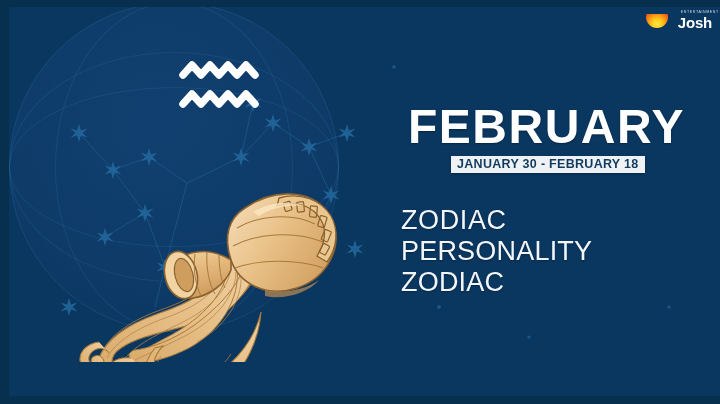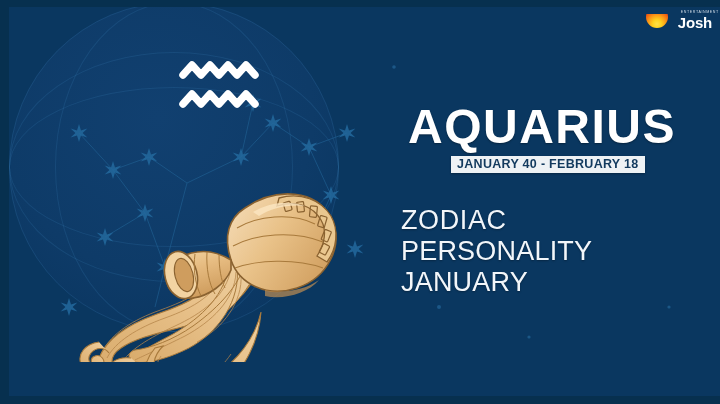--- a/index.html
+++ b/index.html
@@ -324,27 +324,27 @@
             <rect x="252" y="102" width="7" height="10" rx="1" transform="rotate(28 255 107)"></rect>
           </g>
         </g>
 
         <path d="M184,70 C200,60 222,58 236,64 C220,62 202,66 190,74 Z" fill="#fbe6c2" opacity="0.8"></path>
 
         <path d="M196,148 C214,152 236,148 250,138 C238,152 214,158 196,154 Z" fill="#c08f52" opacity="0.7"></path>
       </g>
     </svg>
 
-    <div class="title">AQUARIUS</div>
-
-    <div class="date-band">JANUARY 40 - FEBRUARY 18</div>
+    <div class="title">FEBRUARY</div>
+
+    <div class="date-band">JANUARY 30 - FEBRUARY 18</div>
 
     <div class="subtitle">
       <span>ZODIAC</span>
-      <span class="line2">PERSONALITY JANUARY</span>
+      <span class="line2">PERSONALITY ZODIAC</span>
     </div>
 
     <div class="brand">
       <div class="brand-sun">
         <div class="dome"></div>
       </div>
       <div class="brand-text-wrap">
         <span class="brand-kicker">ENTERTAINMENT</span>
         <span class="brand-name">Josh</span>
       </div>

